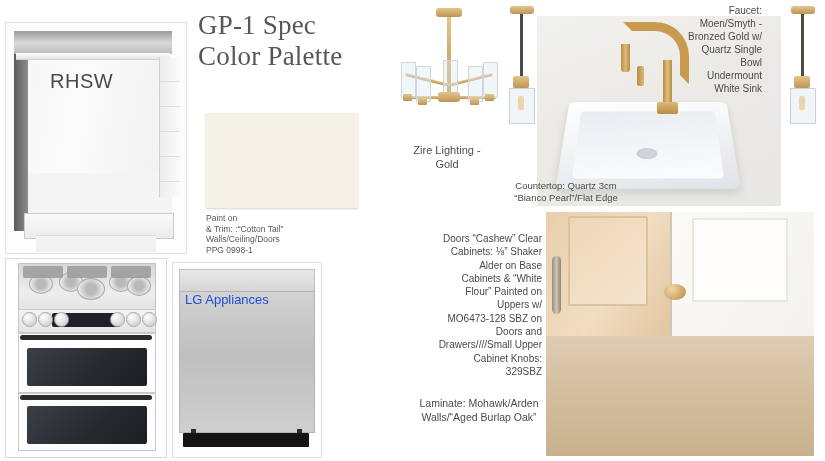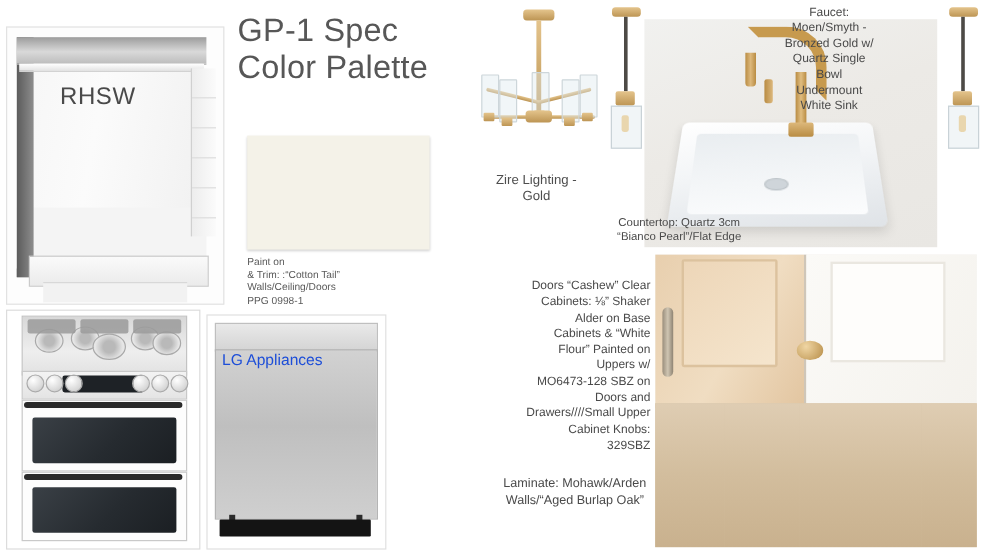--- a/index.html
+++ b/index.html
@@ -1,20 +1,20 @@
 <!DOCTYPE html>
 <html><head>
 <meta charset="utf-8">
 <style>
   html,body{margin:0;padding:0;background:#ffffff;}
   body{width:825px;height:461px;position:relative;overflow:hidden;
        font-family:"Liberation Sans","DejaVu Sans",sans-serif;color:#4b4b4b;}
   .abs{position:absolute;}
   
-  #title{left:198px;top:10px;width:200px;font-size:27px;line-height:31px;color:#575757;letter-spacing:.2px;}
+  #title{left:198px;top:10px;width:200px;font-size:27px;line-height:31px;color:#575757;letter-spacing:.2px;font-family:Liberation Serif, serif;}
   
   #paint-swatch{left:206px;top:113px;width:152px;height:95px;background:#f4f2e8;
        box-shadow:0 1px 2px rgba(0,0,0,.18);}
   #paint-label{left:206px;top:213px;width:150px;font-size:8.5px;line-height:10.5px;color:#5a5a5a;}
   
   #hood-card{left:5px;top:22px;width:180px;height:230px;background:#fdfdfd;
        border:1px solid #e2e2e2;overflow:hidden;}
   .hood-body{position:absolute;left:10px;top:20px;width:152px;height:185px;
        background:linear-gradient(100deg,#f6f6f6 0%,#fbfbfb 40%,#f0f0f0 100%);
        border:1px solid #cfcfcf;border-radius:2px 2px 0 0;}
@@ -92,21 +92,21 @@
        border:9px solid transparent;border-top:9px solid #c79a4e;border-right:9px solid #c79a4e;
        border-radius:0 34px 0 0;}
   .fau-col{position:absolute;left:126px;top:44px;width:9px;height:46px;
        background:linear-gradient(90deg,#b98c43,#e0bd80,#b98c43);}
   .fau-base{position:absolute;left:120px;top:86px;width:21px;height:12px;border-radius:2px;
        background:linear-gradient(180deg,#ddb87b,#b98c43);}
   .fau-down{position:absolute;left:84px;top:28px;width:9px;height:28px;
        background:linear-gradient(90deg,#b98c43,#ddb87b,#b98c43);border-radius:0 0 3px 3px;}
   .fau-handle{position:absolute;left:100px;top:50px;width:7px;height:20px;
        background:linear-gradient(90deg,#b98c43,#dcb87d);border-radius:2px;}
-  #faucet-label{left:636px;top:4px;width:110px;text-align:center;font-size:10px;line-height:13px;color:#4a4a4a;}
+  #faucet-label{left:652px;top:4px;width:110px;text-align:right;font-size:10px;line-height:13px;color:#4a4a4a;}
   #counter-label{left:484px;top:180px;width:164px;font-size:9.5px;line-height:12px;color:#4a4a4a;text-align:center;}
   
   #cab-photo{left:546px;top:212px;width:268px;height:128px;overflow:hidden;background:#f6f4f1;}
   .cab-alder{position:absolute;left:0;top:0;width:124px;height:128px;
        background:linear-gradient(120deg,#e8cfae,#f0ddc2 55%,#e2c5a0);}
   .cab-alder-in{position:absolute;left:22px;top:4px;width:76px;height:86px;
        background:linear-gradient(140deg,#edd6b8,#f5e5cd);border:2px solid #dcc29e;border-radius:2px;}
   .cab-pull{position:absolute;left:6px;top:44px;width:9px;height:58px;border-radius:5px;
        background:linear-gradient(90deg,#9a8e7c,#cfc5b2,#8e8372);}
   .cab-white{position:absolute;left:126px;top:0;width:142px;height:128px;

